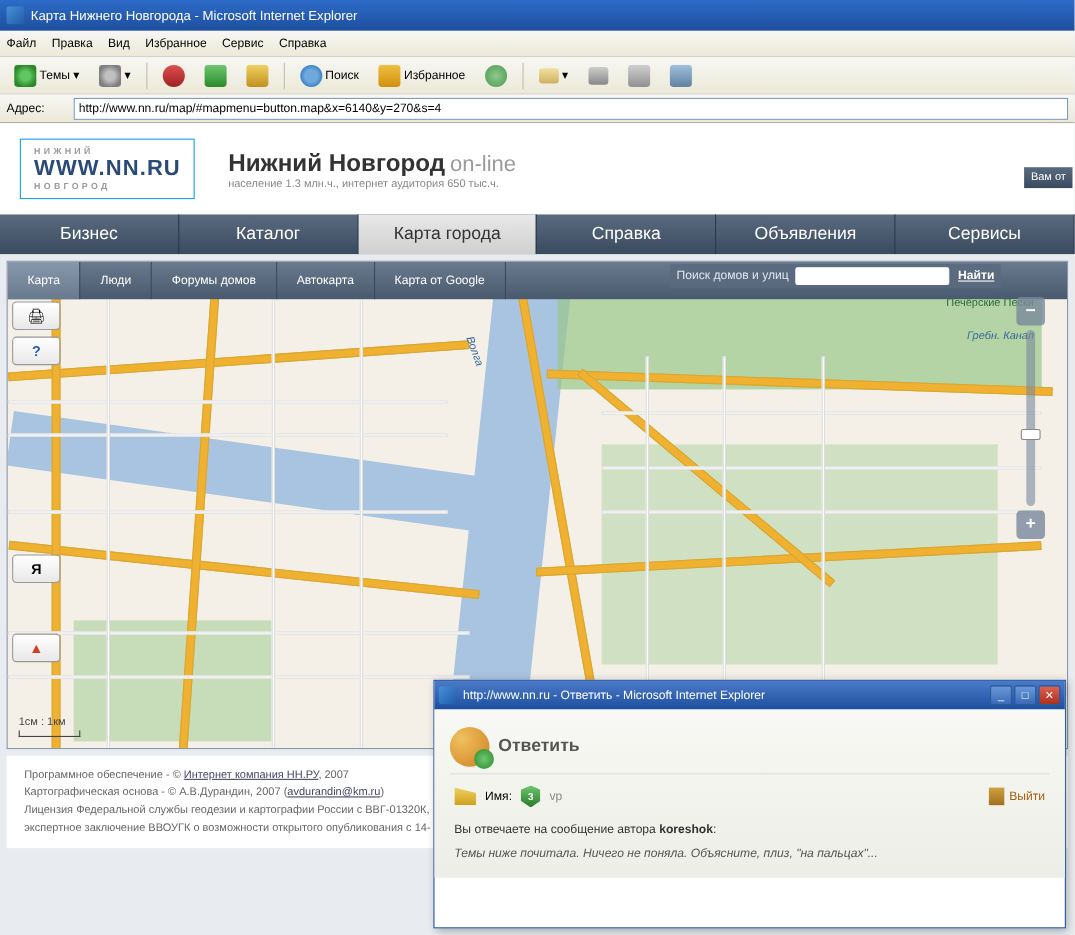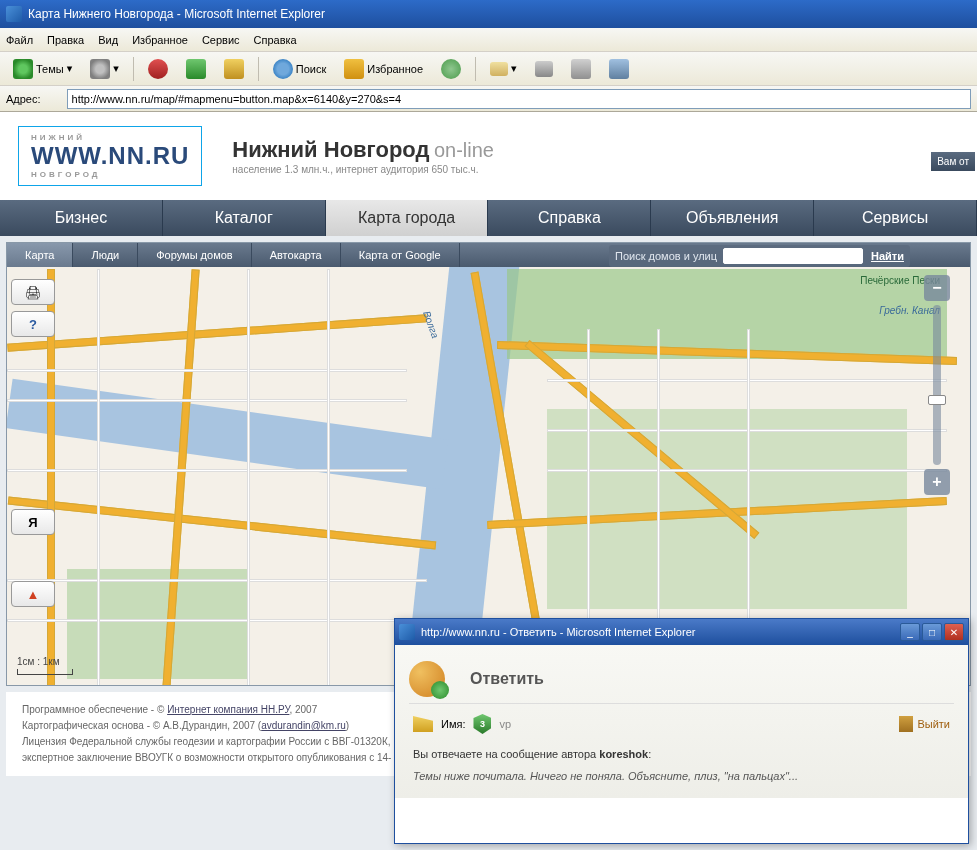--- a/index.html
+++ b/index.html
@@ -20,30 +20,30 @@
 .ico-fav{background:linear-gradient(#f0c040,#d09010)}
 .ico-hist{background:radial-gradient(circle,#8fc78f,#4a9a4a);border-radius:50%}
 .ico-mail{width:18px;height:14px;background:linear-gradient(#f0e0a0,#d0b060)}
 .ico-print{width:18px;height:16px;background:linear-gradient(#ccc,#888)}
 .sep{width:1px;height:24px;background:#c0bcb0;margin:0 3px}
 .addrbar{height:26px;background:linear-gradient(#f7f7f4,#ece9d8);display:flex;align-items:center;padding:0 6px;font-size:11px;gap:6px;border-bottom:1px solid #aca899}
 .addrbar input{flex:1;height:20px;border:1px solid #7f9db9;padding:0 4px;font-size:11px}
 .site-header{background:#fff;padding:14px 18px;display:flex;align-items:center;gap:30px}
 .logo{border:1px solid #0ea5e9;padding:6px 12px;font-family:Arial;font-weight:bold;letter-spacing:1px}
 .logo .t1{font-size:8px;color:#999;letter-spacing:3px}
-.logo .t2{font-size:24px;color:#2a4a7a}
+.logo .t2{font-size:20px;color:#2a4a7a}
 .logo .t3{font-size:8px;color:#999;letter-spacing:3px}
 .site-title h1{font-size:22px;color:#333;font-weight:bold;display:inline}
 .site-title .ol{color:#999;font-size:20px}
 .site-title .sub{font-size:10px;color:#888;margin-top:1px}
 .topnav{height:36px;background:linear-gradient(#5a6b80,#3a4a5e);display:flex}
 .topnav .ni{flex:1;display:flex;align-items:center;justify-content:center;color:#fff;font-size:16px;cursor:pointer;border-right:1px solid #2a3a4e}
 .topnav .ni.active{background:linear-gradient(#e8e8e8,#d0d0d0);color:#333}
 .map-area{position:relative;height:444px;background:#f4f0e8;margin:6px 6px 0 6px;overflow:hidden;border:1px solid #8898a8}
-.map-tabs{position:absolute;top:0;left:0;right:0;height:24px;background:linear-gradient(#6a7a8e,#4a5a6e);display:flex;z-index:5}
+.map-tabs{position:absolute;top:0;left:0;right:0;height:34px;background:linear-gradient(#6a7a8e,#4a5a6e);display:flex;z-index:5}
 .map-tabs .mt{padding:0 18px;display:flex;align-items:center;color:#fff;font-size:11px;cursor:pointer;border-right:1px solid #3a4a5e}
 .map-tabs .mt.active{background:linear-gradient(#8898ac,#6a7a8e)}
 .search-bar{position:absolute;top:2px;right:60px;height:22px;display:flex;align-items:center;background:rgba(90,106,126,.85);border-radius:3px;padding:0 6px;z-index:6}
 .search-bar .slbl{color:#e0e6ee;font-size:11px;margin-right:6px}
 .search-bar input{width:140px;height:16px;border:1px solid #fff;border-radius:2px;font-size:10px;padding:0 3px}
 .search-bar .sbtn{color:#fff;font-size:11px;font-weight:bold;text-decoration:underline;margin-left:8px;cursor:pointer}
 .map-canvas{position:absolute;top:26px;left:0;right:0;bottom:0}
 .road{position:absolute;background:#f5c95a;border:1px solid #d4a838}
 .road.major{background:#f0b030;height:8px}
 .road.minor{background:#fff;border:1px solid #ddd;height:3px}
@@ -61,21 +61,21 @@
 .footer{padding:10px 16px;font-size:10px;color:#666;line-height:1.6;background:#fff;margin:6px}
 .footer a{color:#446;text-decoration:underline}
 
 .popup{position:absolute;left:394px;top:618px;width:575px;height:226px;background:#fff;border:1px solid #1e4f9e;box-shadow:2px 2px 8px rgba(0,0,0,.3);z-index:100}
 .popup .ptb{height:26px;background:linear-gradient(#4a7ac8,#1e4f9e);display:flex;align-items:center;padding:0 4px;color:#fff;font-size:11px}
 .popup .ptb .picon{width:16px;height:16px;background:linear-gradient(135deg,#4a90d9,#1e5ba8);margin-right:6px;border-radius:2px}
 .popup .ptb .pbtns{margin-left:auto;display:flex;gap:2px}
 .popup .ptb .pb{width:20px;height:18px;background:linear-gradient(#6a9ad8,#3a6ab8);border:1px solid #2a5a98;border-radius:2px;display:flex;align-items:center;justify-content:center;cursor:pointer;font-size:10px}
 .popup .ptb .pb.close{background:linear-gradient(#e06050,#b03020)}
 .popup .pbody{padding:10px 14px;background:linear-gradient(#f8f8f4,#eeeee8)}
-.popup .ph{display:flex;align-items:center;gap:25px;padding:6px 0;border-bottom:1px solid #ddd}
+.popup .ph{display:flex;align-items:center;gap:8px;padding:6px 0;border-bottom:1px solid #ddd}
 .popup .ph .picon2{width:36px;height:36px;background:radial-gradient(circle at 30% 30%,#f0c060,#d08020);border-radius:50%;position:relative}
 .popup .ph .picon2::after{content:"";position:absolute;right:-4px;bottom:-2px;width:18px;height:18px;background:radial-gradient(circle,#6fc76f,#2a8a2a);border-radius:50%}
 .popup .ph h2{font-size:16px;color:#555}
 .popup .row{display:flex;align-items:center;padding:10px 4px;gap:8px;font-size:11px}
 .popup .cheese{width:20px;height:16px;background:linear-gradient(#f0d060,#d0a020);clip-path:polygon(0 100%,100% 100%,100% 30%,0 0)}
 .popup .shield{width:18px;height:20px;background:linear-gradient(#6fc76f,#2a7a2a);clip-path:polygon(50% 0,100% 20%,100% 70%,50% 100%,0 70%,0 20%);display:flex;align-items:center;justify-content:center;color:#fff;font-size:9px;font-weight:bold}
 .popup .exit{margin-left:auto;display:flex;align-items:center;gap:4px;color:#a06010;font-size:11px;cursor:pointer}
 .popup .exit .dicon{width:14px;height:16px;background:linear-gradient(#d0a040,#a07020)}
 .popup .msg{font-size:11px;padding:4px;color:#333}
 .popup .msg b{font-weight:bold}

